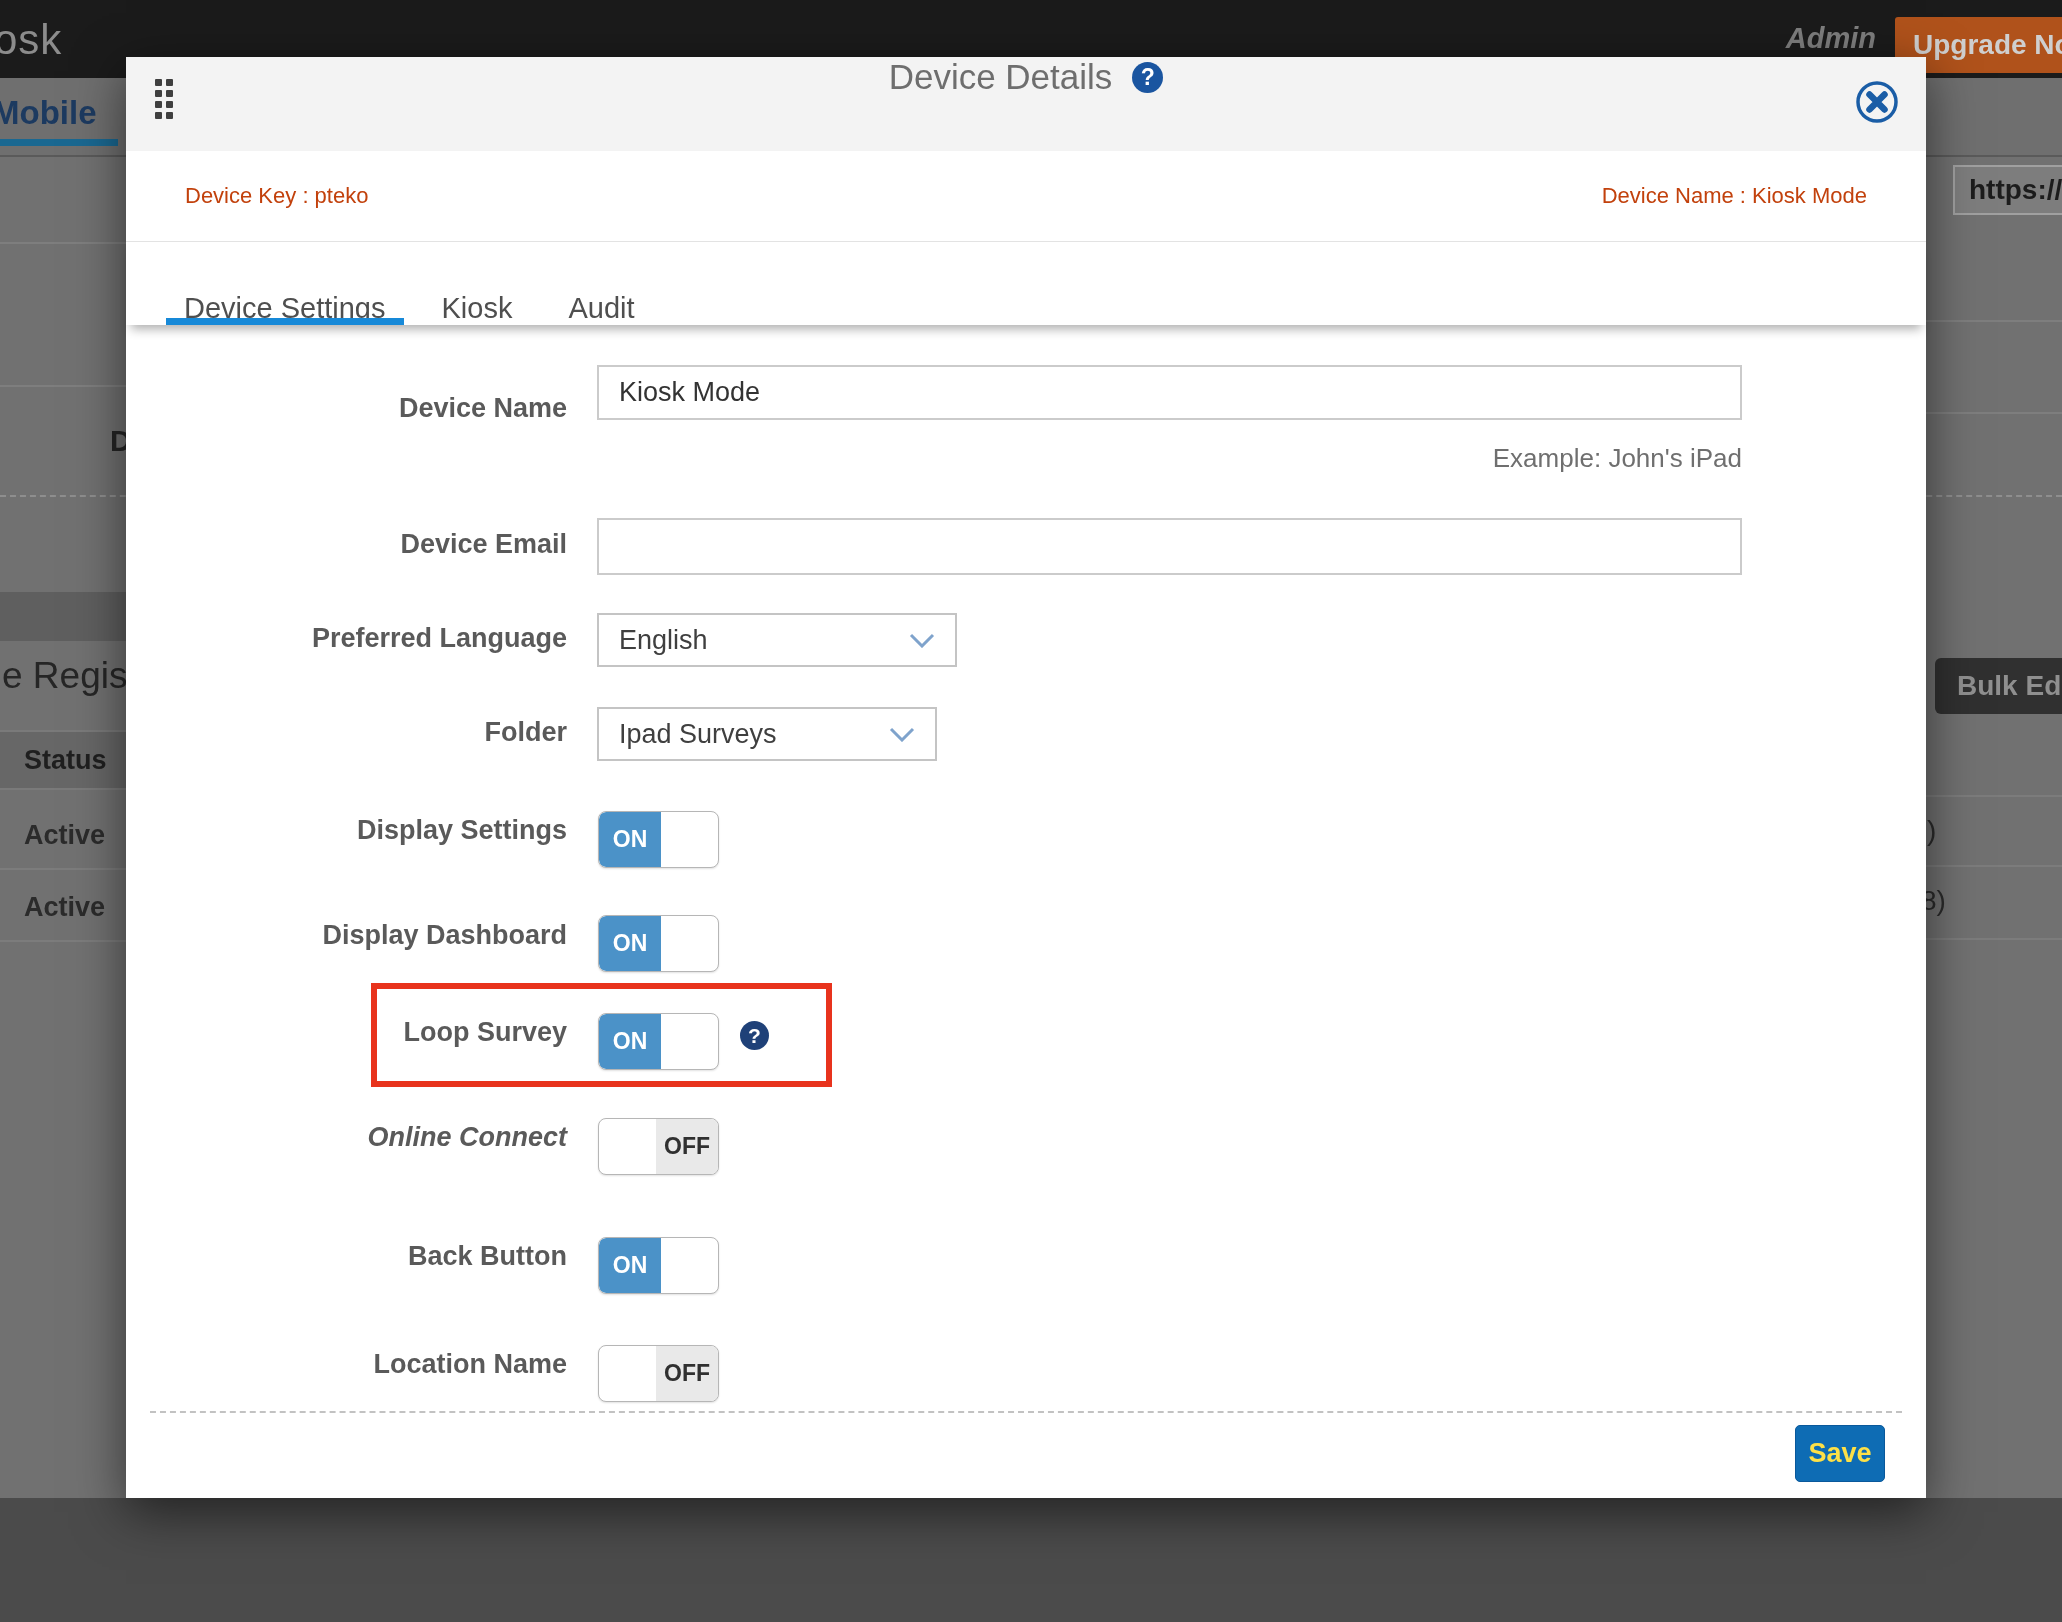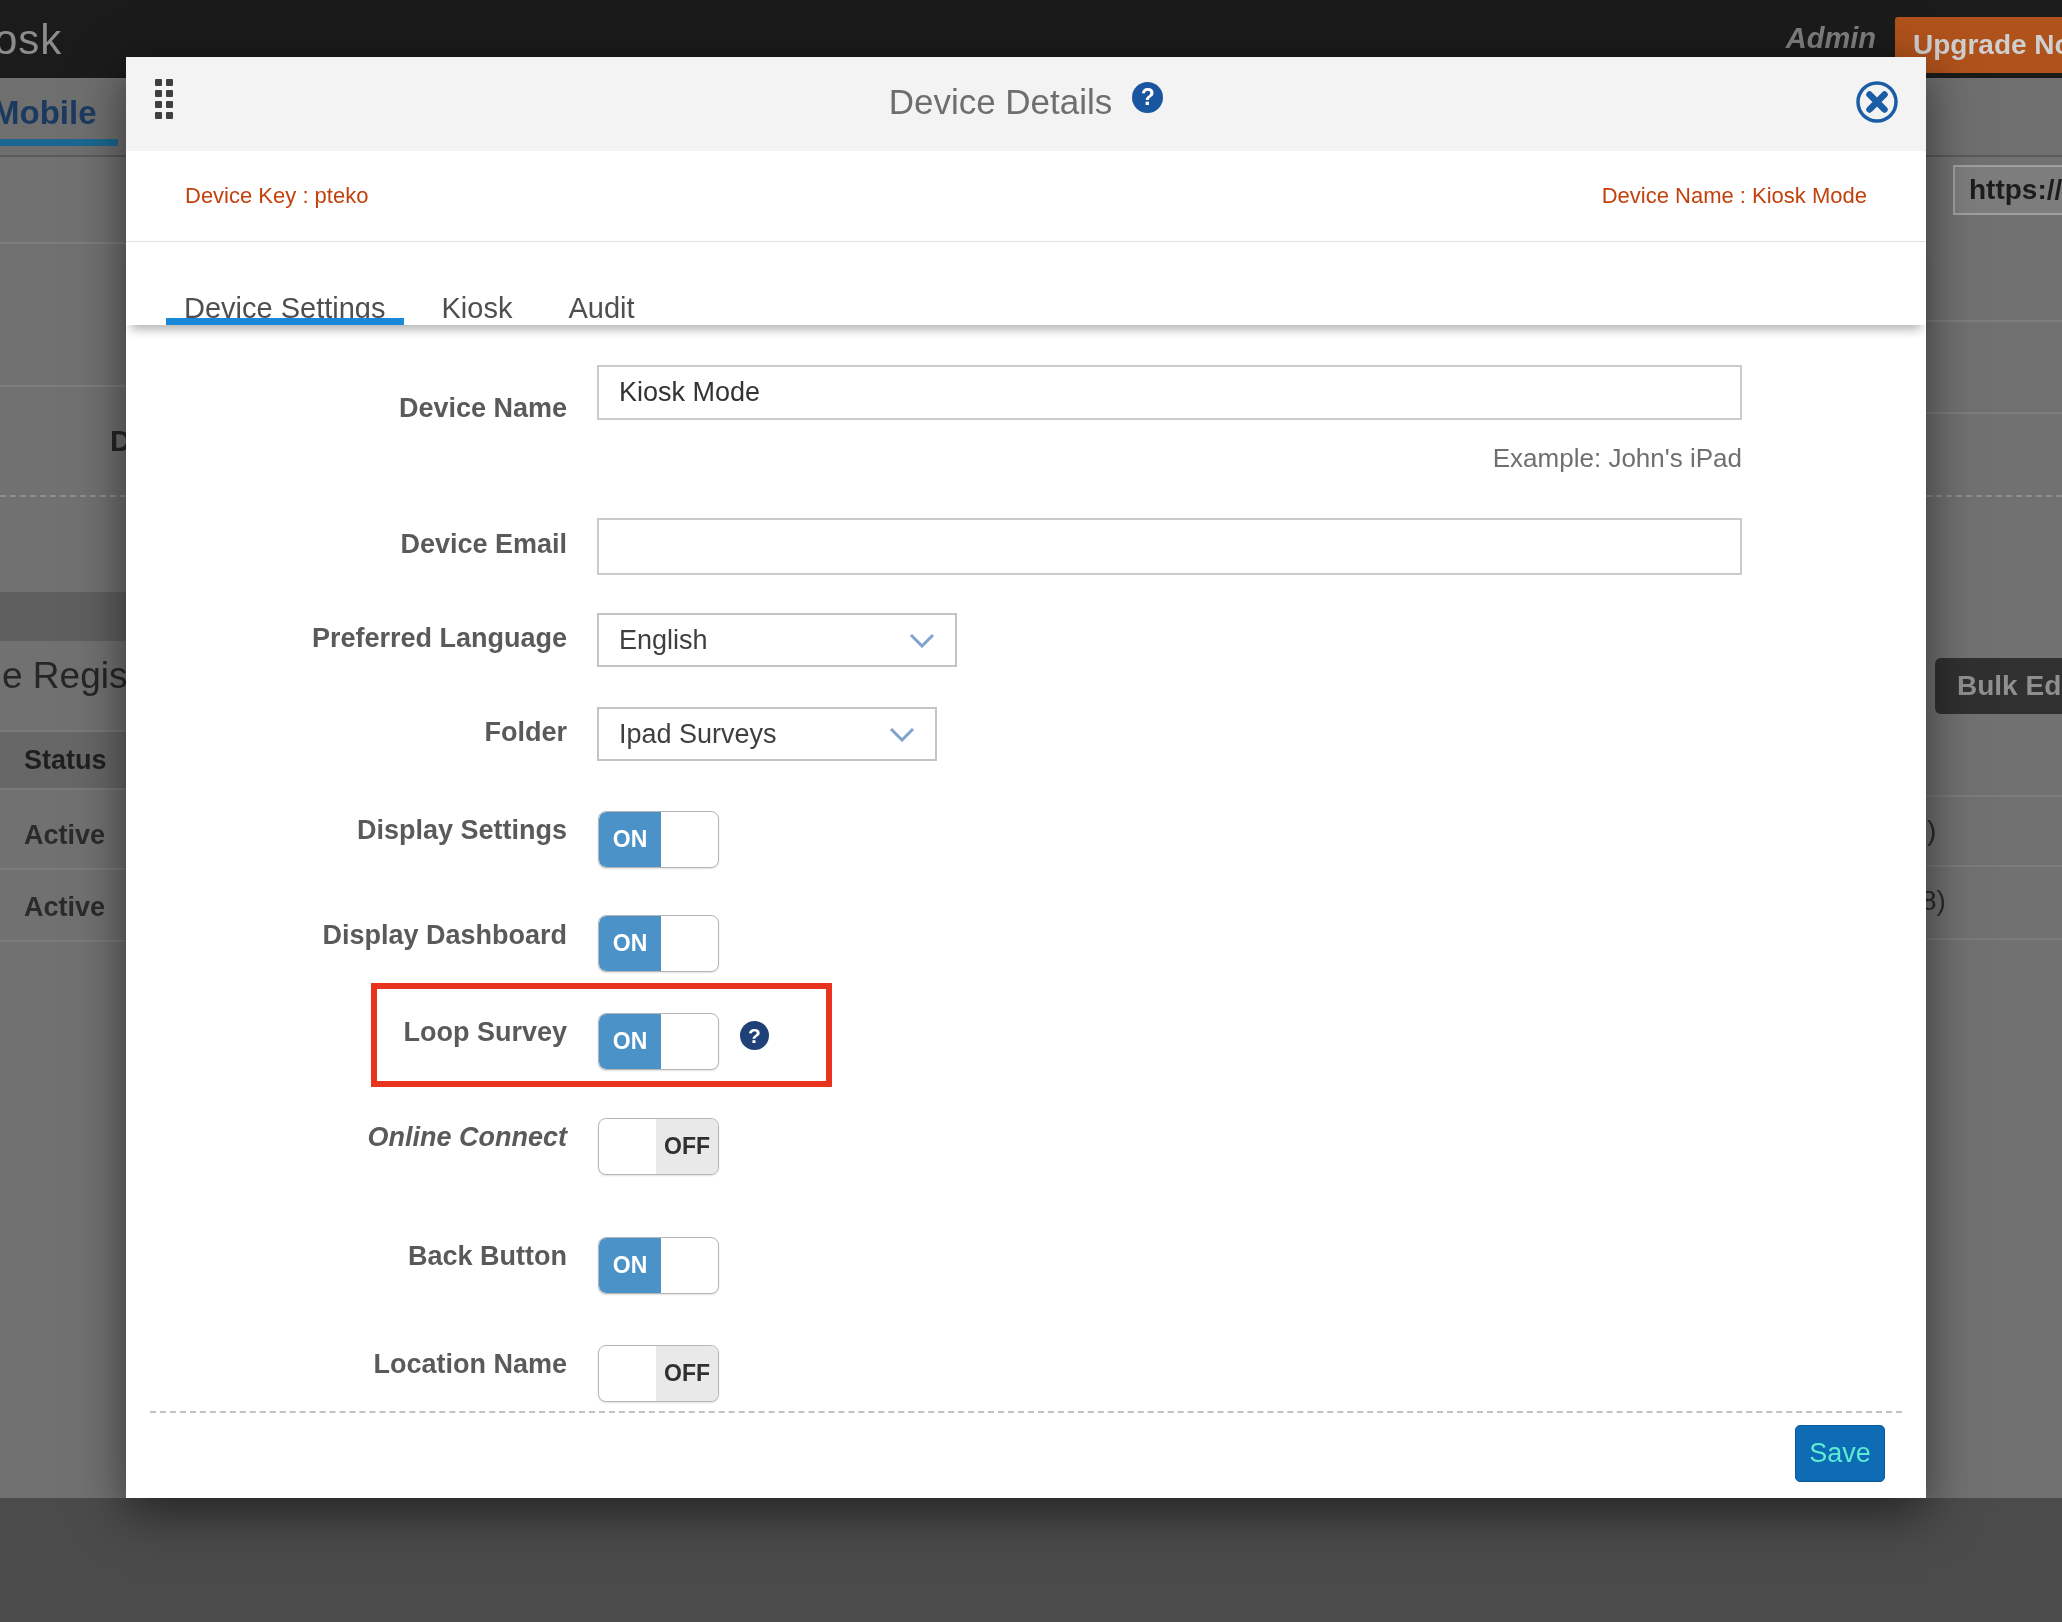--- a/index.html
+++ b/index.html
@@ -49,21 +49,21 @@
 
   
   .modal {
     position:absolute; left:126px; top:57px; width:1800px; height:1441px;
     background:#ffffff; box-shadow:0 14px 48px rgba(0,0,0,0.55);
   }
   .modal-header { position:relative; height:94px; background:#f3f3f3; }
   .drag-dots { position:absolute; left:29px; top:22px; display:grid;
                grid-template-columns:repeat(2,7px); grid-auto-rows:7px; gap:4px; cursor:move; }
   .drag-dots i { background:#3f3f3f; border-radius:1px; }
-  .title-wrap { display:flex; justify-content:center; align-items:flex-start; gap:20px; padding-top:25px; }
+  .title-wrap { display:flex; justify-content:center; align-items:center; gap:20px; }
   .modal-title { font-size:35px; color:#6e6e6e; }
   .help-icon {
     width:31px; height:31px; border-radius:50%; background:#1a55a0; color:#fff;
     font-weight:700; font-size:23px; display:flex; align-items:center; justify-content:center;
   }
   .close-btn { position:absolute; right:26px; top:22px; width:46px; height:46px; cursor:pointer; }
 
   .key-row {
     height:91px; border-bottom:1px solid #e3e3e3; background:#fff;
     display:flex; align-items:center; justify-content:space-between;
@@ -103,21 +103,21 @@
 
   .annotation-box { position:absolute; left:245px; top:926px; width:461px; height:104px;
                     border:6px solid #e8331d; pointer-events:none; }
   .loop-help { position:absolute; left:614px; top:964px; width:29px; height:29px; border-radius:50%;
                background:#1f4178; color:#fff; font-weight:700; font-size:21px;
                display:flex; align-items:center; justify-content:center; }
   .divider { position:absolute; left:24px; right:24px; top:1354px; height:0; border-top:2px dashed #c2c2c2; }
   .save-btn {
     position:absolute; left:1669px; top:1368px; width:90px; height:57px;
     background:#0e6cb4; border:1px solid #09589b; border-radius:5px;
-    color:#5eead4; font-weight:400; font-size:27px;
+    color:#fde047; font-weight:700; font-size:27px;
     display:flex; align-items:center; justify-content:center; cursor:pointer;
   }
 </style>
 </head>
 <body>
 
 <div class="stage">
 
   <div class="topbar">
     <div class="logo">osk</div>

